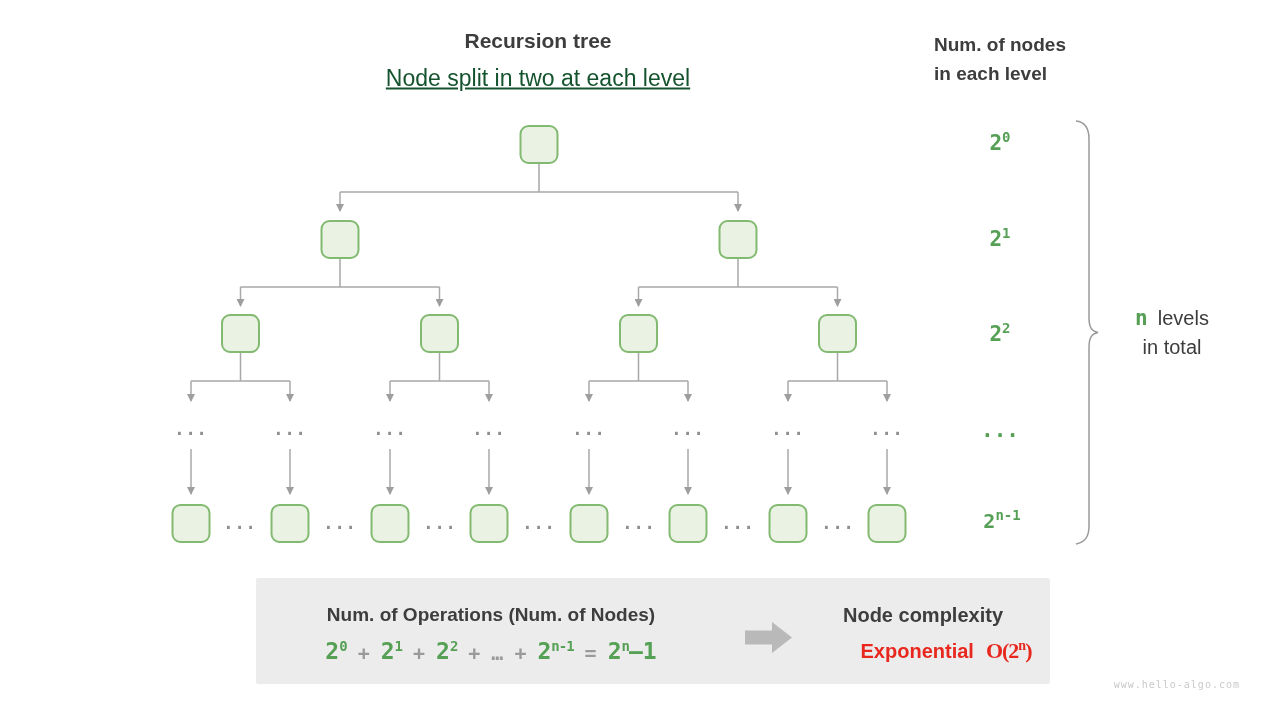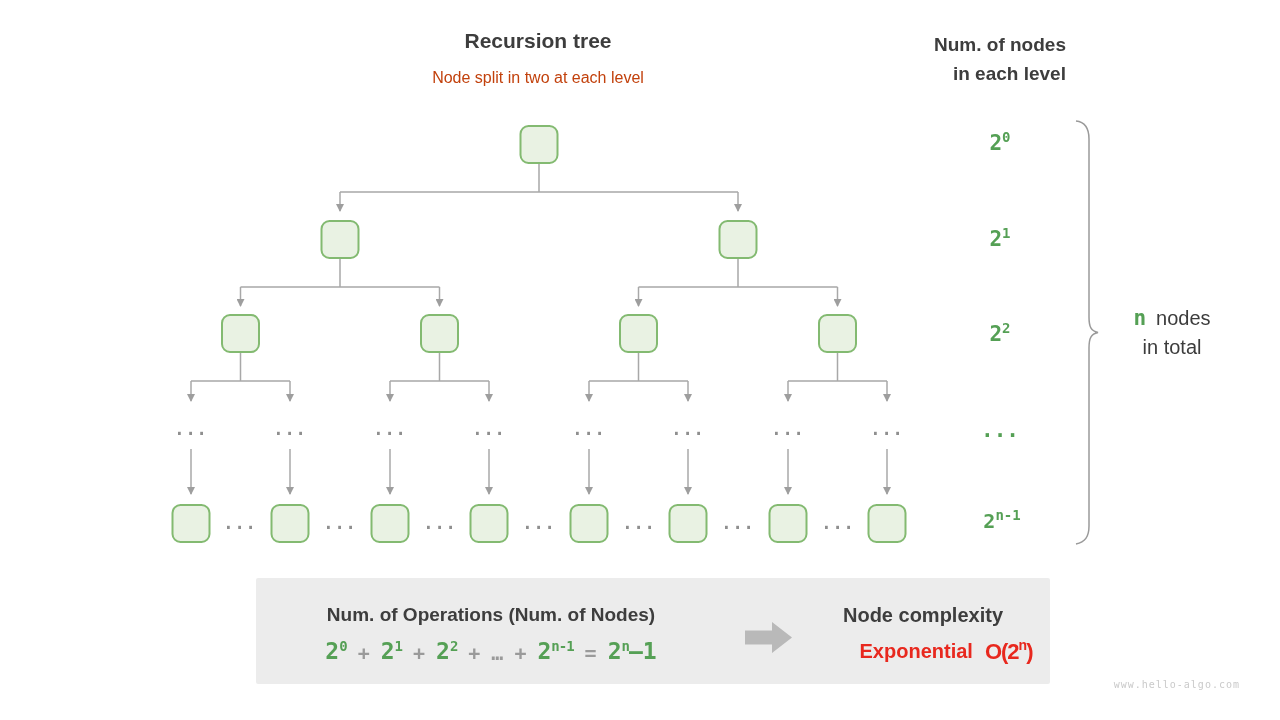--- a/index.html
+++ b/index.html
@@ -3,22 +3,22 @@
 <meta charset="utf-8">
 <style>
   html,body{margin:0;padding:0;background:#fff;}
   #stage{position:relative;width:1280px;height:720px;background:#ffffff;overflow:hidden;
          font-family:"Liberation Sans",sans-serif;}
   .abs{position:absolute;}
   .center{transform:translate(-50%,-50%);white-space:nowrap;}
 
   
   .title{font-size:21px;font-weight:bold;color:var(--text-dark);}
-  .subtitle{font-size:16px;font-weight:400;color:#c2410c;}
-  .rhead{font-size:19px;font-weight:bold;color:var(--text-dark);line-height:29px;text-align:right;}
+  .subtitle{font-size:23px;font-weight:400;color:#14532d;text-decoration:underline;}
+  .rhead{font-size:19px;font-weight:bold;color:var(--text-dark);line-height:29px;text-align:left;}
 
   
   svg.tree{position:absolute;left:0;top:0;}
   .conn{stroke:var(--line-gray);stroke-width:1.5;fill:none;}
   .node{fill:var(--node-fill);stroke:var(--node-border);stroke-width:2;}
   .brace{stroke:#9a9a9a;stroke-width:1.5;fill:none;}
   .ah{fill:#9e9e9e;}
 
   
   .dots{font-family:"DejaVu Sans Mono",monospace;font-weight:bold;font-size:17px;
@@ -38,21 +38,21 @@
   .sbox{left:256px;top:578px;width:794px;height:106px;border-radius:2px;
         background:var(--box-bg);}
   .sbox-title{font-size:19px;font-weight:bold;color:var(--text-dark);}
   .formula{display:flex;align-items:baseline;gap:11px;
            font-family:"DejaVu Sans Mono",monospace;font-weight:bold;}
   .formula .term{font-size:23px;color:var(--green);}
   .formula .term sup{font-size:14px;letter-spacing:-1px;}
   .formula .op{font-size:20px;color:#9a9a9a;}
   .cx-line{display:flex;align-items:baseline;gap:12px;}
   .cx-word{font-size:20px;font-weight:bold;color:var(--red);}
-  .cx-o{font-family:Liberation Sans, sans-serif;font-weight:bold;font-size:22px;
+  .cx-o{font-family:Liberation Serif, serif;font-weight:bold;font-size:22px;
         color:var(--red);letter-spacing:-1px;}
   .cx-o sup{font-size:14px;}
   .blockarrow{fill:var(--arrow-gray);}
 
   .watermark{font-family:"DejaVu Sans Mono",monospace;font-size:10px;
              color:var(--watermark-gray);letter-spacing:1px;}
 </style>
 </head>
 <body>
 
@@ -159,21 +159,21 @@
   </div>
   <div class="abs center lvl" style="left:1000px;top:429px;">
     <span>...</span><sup></sup>
   </div>
   <div class="abs center lvl" style="left:1002px;top:520px;font-size:20px;">
     <span>2</span><sup>n-1</sup>
   </div>
 
   <div class="abs center brace-note" style="left:1172px;top:333px;">
     <div>
-      <span class="nvar">n</span><span>nodes</span>
+      <span class="nvar">n</span><span>levels</span>
     </div>
     <div>in total</div>
   </div>
 
   <div class="abs sbox">
     <div class="abs center sbox-title" style="left:235px;top:37px;">Num. of Operations (Num. of Nodes)</div>
 
     <div class="abs center formula" style="left:235px;top:73px;">
       <span class="term"><span>2</span><sup>0</sup></span>
       <span class="op">+</span>

